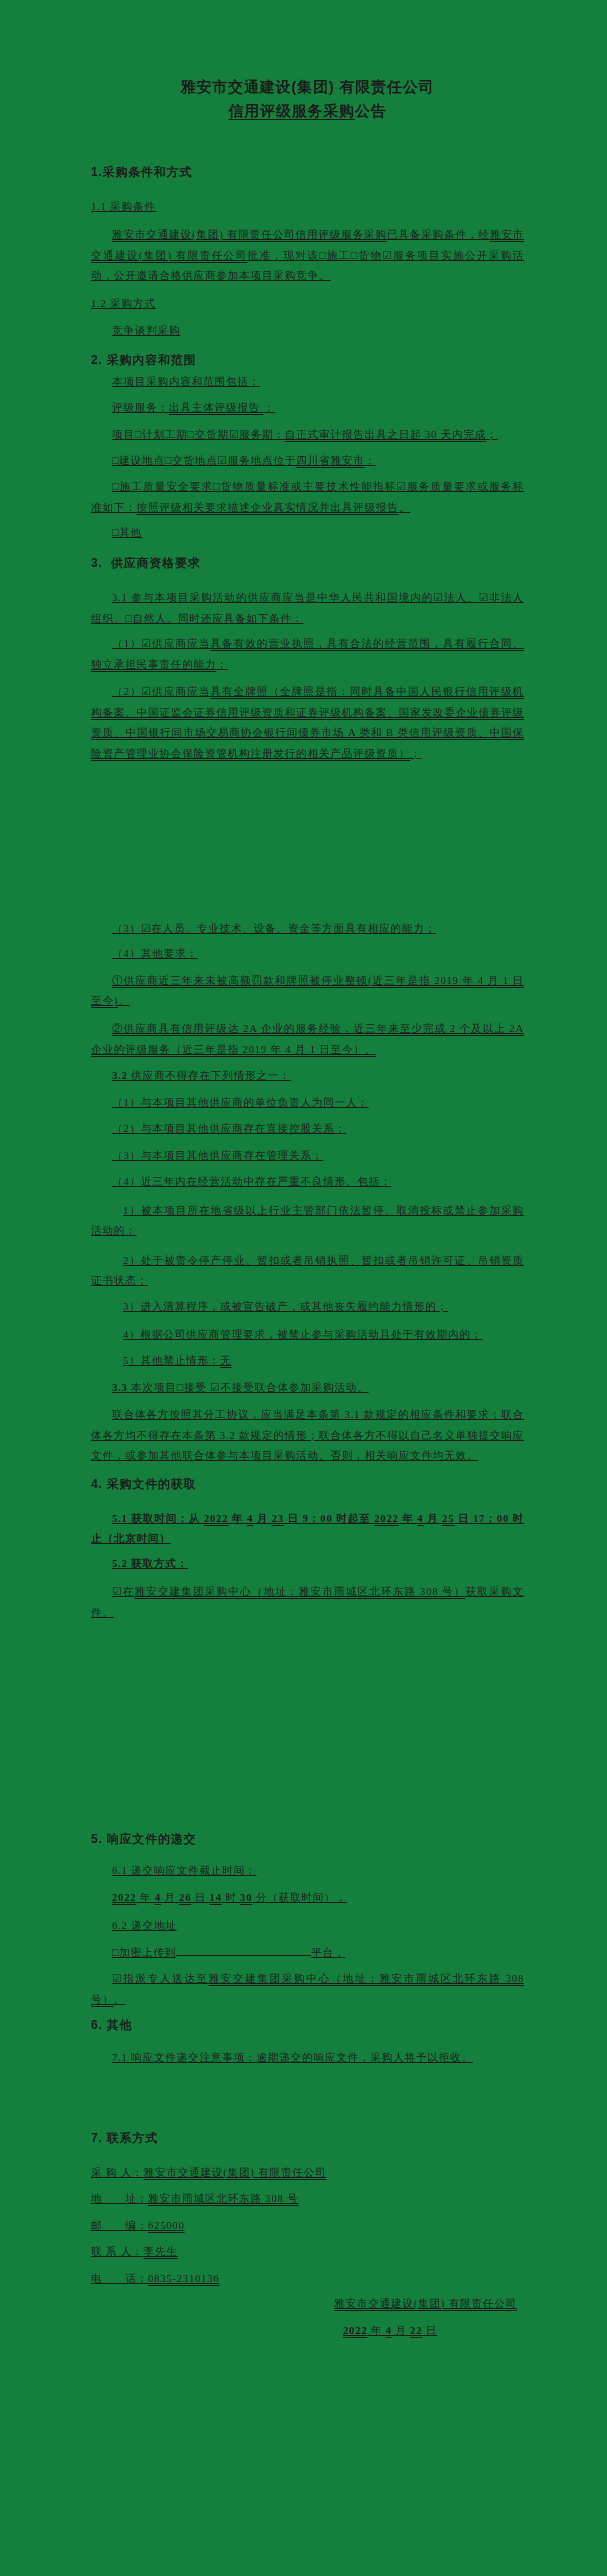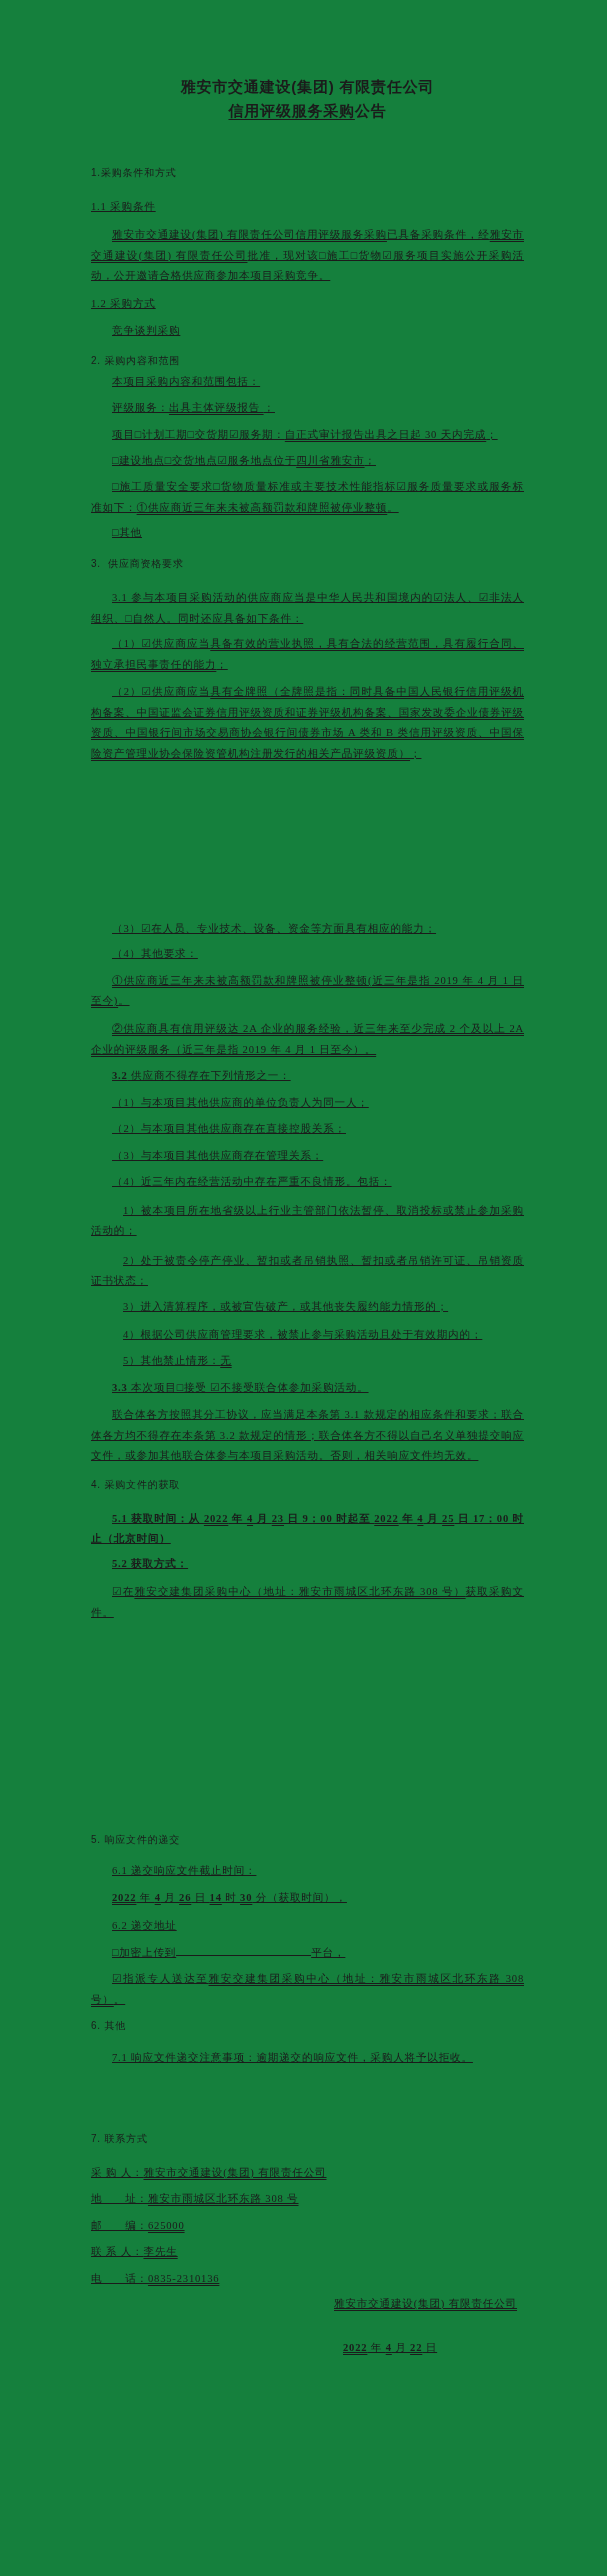--- a/index.html
+++ b/index.html
@@ -7,39 +7,39 @@
     position:relative;width:607px;height:2576px;margin:0 auto;
     background:#15803d;color:#1b1b1b;overflow:hidden;
   }
   .inner{padding:75px 83px 0 91px;}
   .title{
     text-align:center;
     font-family:"Liberation Sans",sans-serif;font-weight:700;
     font-size:15px;line-height:23.5px;letter-spacing:0.8px;
   }
   .h{
-    font-family:"Liberation Sans",sans-serif;font-weight:400;
-    font-size:10px;line-height:23px;letter-spacing:0.8px;
+    font-family:"Liberation Sans",sans-serif;font-weight:700;
+    font-size:12px;line-height:23px;letter-spacing:0.8px;
     margin:6px 0 0;white-space:pre-wrap;
   }
   p.t{
     font-family:"Liberation Serif",serif;
     font-size:10.6px;line-height:20.5px;letter-spacing:0.8px;
     margin:6px 0 0;text-align:justify;text-decoration:underline;
   }
   .hei{font-family:"Liberation Sans",sans-serif;font-weight:700;}
   .ind{text-indent:21px;}
   .ind2{text-indent:32px;}
   .flush{text-indent:0;}
   .u{text-decoration:underline;text-underline-offset:2.7px;text-decoration-thickness:0.9px;}
   .b{font-weight:700;}
   .blank{display:inline-block;width:135px;height:10.6px;border-bottom:0.9px solid #1b1b1b;}
   .footer-block{width:190px;margin:4.6px 0 0 auto;}
   .footer-block p{margin-top:0;}
-  .footer-block p + p{margin-top:23px;padding-left:9px;}
+  .footer-block p + p{margin-top:6px;padding-left:9px;}
 </style>
 </head>
 <body>
 
 <div class="page">
   <div class="inner">
 
     <div class="title">
       <div>雅安市交通建设(集团) 有限责任公司</div>
       <div><span class="u">信用评级服务采购</span><span>公告</span></div>
@@ -49,21 +49,21 @@
     <p class="t flush" style="margin-top:13px">1.1 采购条件</p>
     <p class="t ind" style="margin-top:7.6px"><span class="u">雅安市交通建设(集团) 有限责任公司信用评级服务采购</span><span>已具备采购条件，经</span><span class="u">雅安市交通建设(集团) 有限责任公司</span><span>批准，现对该□施工□货物☑服务项目实施公开采购活动，公开邀请合格供应商参加本项目采购竞争。</span></p>
     <p class="t flush" style="margin-top:7.6px">1.2 采购方式</p>
     <p class="t ind">竞争谈判采购</p>
 
     <div class="h" style="margin-top:7.6px">2. 采购内容和范围</div>
     <p class="t ind" style="margin-top:0">本项目采购内容和范围包括：</p>
     <p class="t ind"><span>评级服务：</span><span class="u">出具主体评级报告 </span><span>；</span></p>
     <p class="t ind"><span>项目□计划工期□交货期☑服务期：</span><span class="u">自正式审计报告出具之日起 30 天内完成</span><span>；</span></p>
     <p class="t ind"><span>□建设地点□交货地点☑服务地点位于</span><span class="u">四川省雅安市</span><span>；</span></p>
-    <p class="t ind" style="margin-top:5.3px"><span>□施工质量安全要求□货物质量标准或主要技术性能指标☑服务质量要求或服务标准如下：</span><span class="u">①供应商近三年来未被高额罚款和牌照被停业整顿</span><span>。</span></p>
+    <p class="t ind" style="margin-top:5.3px"><span>□施工质量安全要求□货物质量标准或主要技术性能指标☑服务质量要求或服务标准如下：</span><span class="u">按照评级相关要求描述企业真实情况并出具评级报告</span><span>。</span></p>
     <p class="t ind" style="margin-top:4.6px">□其他</p>
 
     <div class="h" style="margin-top:9px">3.  供应商资格要求</div>
     <p class="t ind" style="margin-top:13px">3.1 参与本项目采购活动的供应商应当是中华人民共和国境内的☑法人、☑非法人组织、□自然人。同时还应具备如下条件：</p>
     <p class="t ind" style="margin-top:5.3px"><span>（1）☑供应商应当</span><span class="u">具备有效的营业执照，具有合法的经营范围，具有履行合同、独立承担民事责任的能力</span><span>；</span></p>
     <p class="t ind" style="margin-top:6.8px"><span>（2）☑供应商应当</span><span class="u">具有全牌照（全牌照是指：同时具备中国人民银行信用评级机构备案、中国证监会证券信用评级资质和证券评级机构备案、国家发改委企业债券评级资质、中国银行间市场交易商协会银行间债券市场 A 类和 B 类信用评级资质、中国保险资产管理业协会保险资管机构注册发行的相关产品评级资质）</span><span>；</span></p>
     <p class="t ind" style="margin-top:155px">（3）☑在人员、专业技术、设备、资金等方面具有相应的能力；</p>
     <p class="t ind" style="margin-top:3.8px">（4）其他要求：</p>
     <p class="t ind" style="margin-top:6.8px"><span class="u">①供应商近三年来未被高额罚款和牌照被停业整顿(近三年是指 2019 年 4 月 1 日至今)</span><span>。</span></p>
     <p class="t ind" style="margin-top:7.6px"><span class="u">②供应商具有信用评级达 2A 企业的服务经验，近三年来至少完成 2 个及以上 2A 企业的评级服务（近三年是指 2019 年 4 月 1 日至今）。</span></p>

